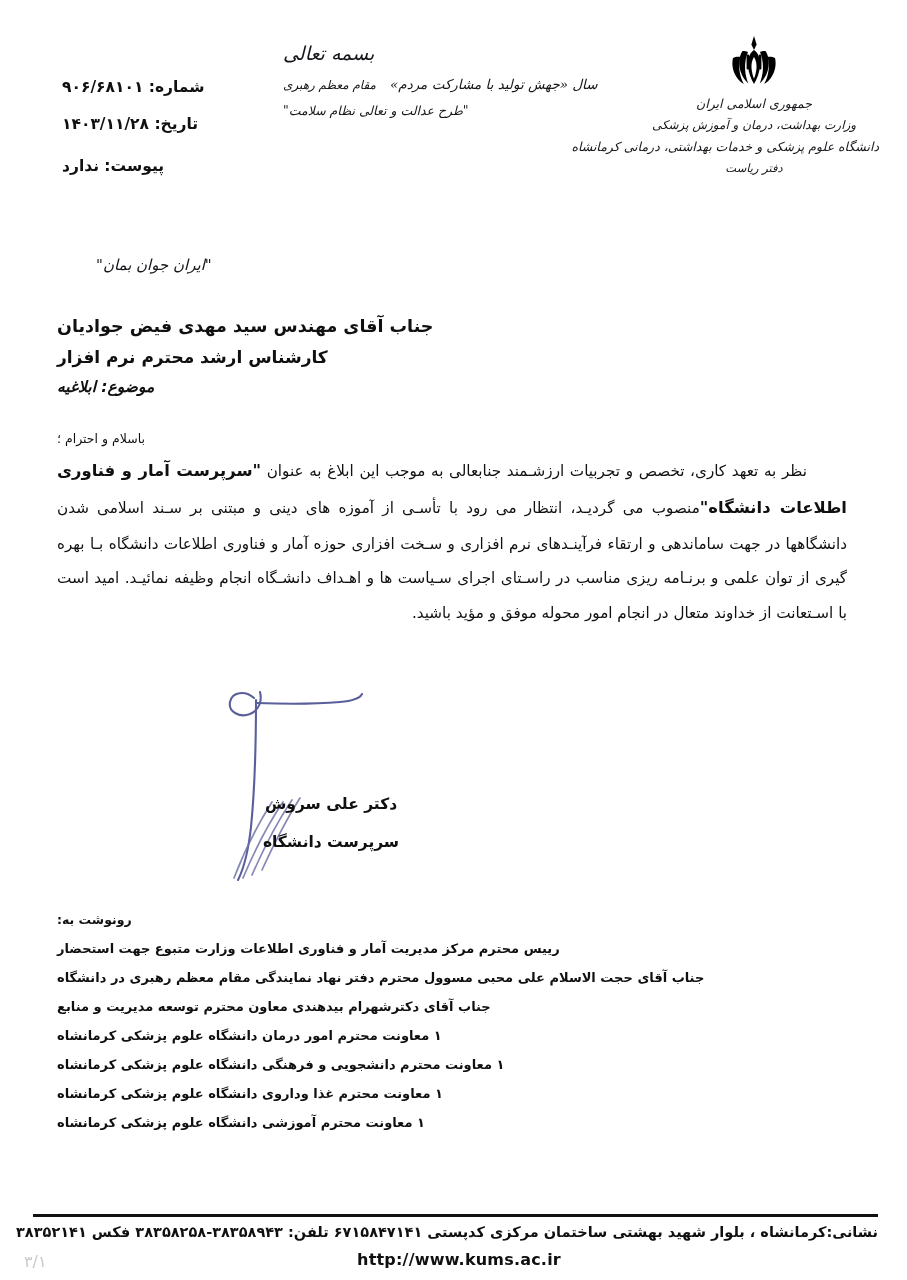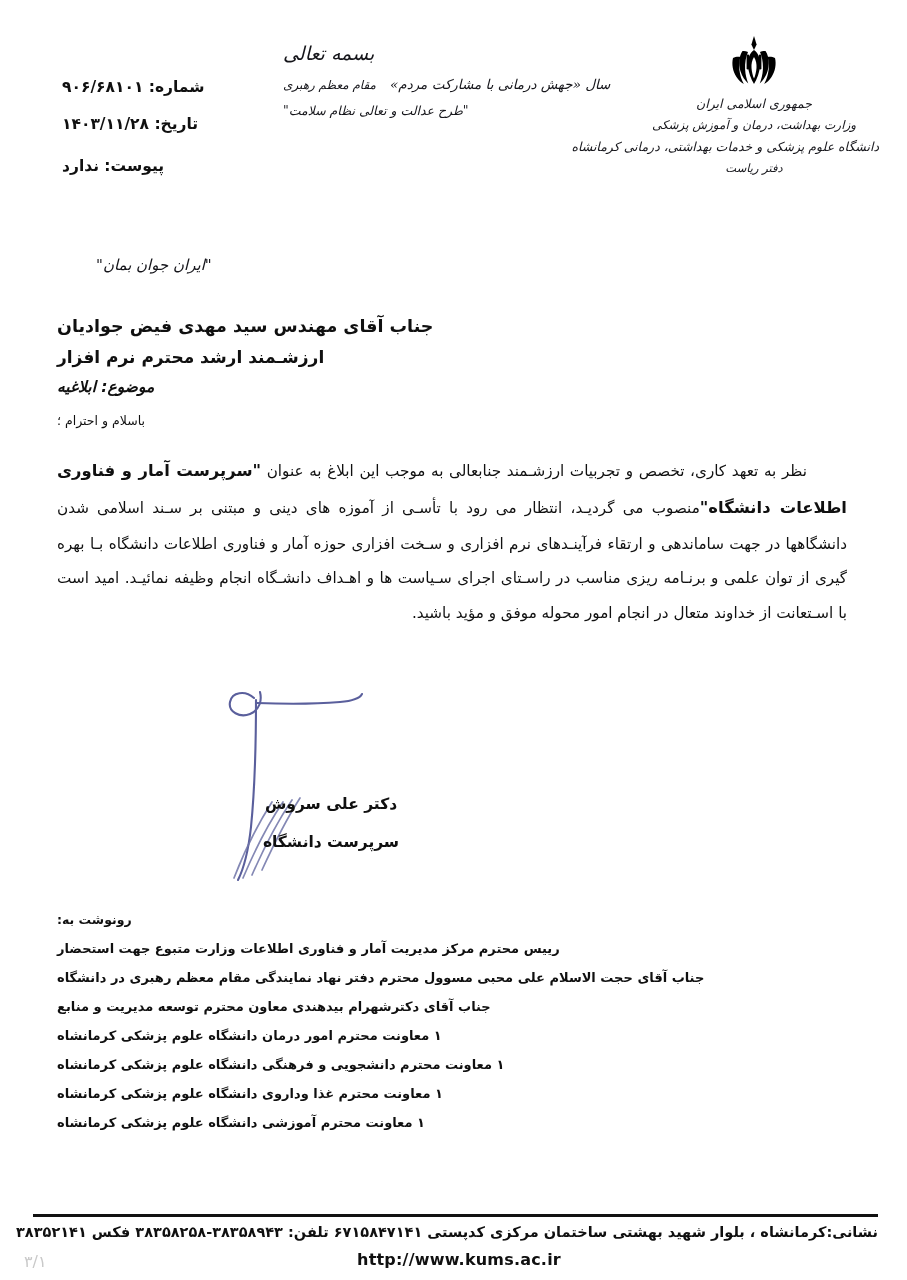--- a/index.html
+++ b/index.html
@@ -123,21 +123,21 @@
   .addr-subject {
     font-size: 15.5px;
     font-weight: bold;
     font-style: italic;
     letter-spacing: 0.2px;
   }
 
   
   .greeting {
     position: absolute;
-    top: 413px;
+    top: 431px;
     right: 60px;
     width: 790px;
     text-align: left;
     font-size: 12.5px;
     letter-spacing: 0.2px;
   }
   .body-text {
     position: absolute;
     top: 452px;
     right: 60px;
@@ -251,21 +251,21 @@
 
   <div class="hdr-left">
     <div class="hdr-field">شماره: ۹۰۶/۶۸۱۰۱</div>
     <div class="hdr-field">تاریخ: ۱۴۰۳/۱۱/۲۸</div>
     <div class="hdr-field attach">پیوست: ندارد</div>
   </div>
 
   <div class="hdr-center">
     <div class="nastaliq basmeh">بسمه تعالی</div>
     <div class="nastaliq motto-year">
-      <span>سال «جهش درمانی با مشارکت مردم»</span><span class="leader">مقام معظم رهبری</span>
+      <span>سال «جهش تولید با مشارکت مردم»</span><span class="leader">مقام معظم رهبری</span>
     </div>
     <div class="nastaliq motto-health">"طرح عدالت و تعالی نظام سلامت"</div>
   </div>
 
   <div class="hdr-right">
     <svg class="emblem" width="62" height="58" viewBox="0 0 62 58">
       <g fill="#000000">
         <path d="M31 2 L33.6 10.5 L31 16 L28.4 10.5 Z"></path>
         <path d="M31 16 C26.5 19, 24.5 25, 25 32 C25.4 38.5, 28 45, 31 50 C34 45, 36.6 38.5, 37 32 C37.5 25, 35.5 19, 31 16 Z M31 23 C33 26, 33.8 30, 33.5 34 C33.2 38, 32.2 42, 31 44.6 C29.8 42, 28.8 38, 28.5 34 C28.2 30, 29 26, 31 23 Z"></path>
         <path d="M19.5 17 C16 22, 15.3 30, 17.4 37 C19 42.3, 22 46.6, 25.3 49.4 C23.6 45.2, 22.4 40.3, 22.1 35.4 C21.8 29, 22.9 22.6, 25 18 C23.2 17.1, 21.2 16.7, 19.5 17 Z"></path>
@@ -279,21 +279,21 @@
     <div class="org-line l1">جمهوری اسلامی ایران</div>
     <div class="org-line l2">وزارت بهداشت، درمان و آموزش پزشکی</div>
     <div class="org-line l3">دانشگاه علوم پزشکی و خدمات بهداشتی، درمانی کرمانشاه</div>
     <div class="org-line l4">دفتر ریاست</div>
   </div>
 
   <div class="slogan-quote">"ایران جوان بمان"</div>
 
   <div class="addressee">
     <div class="addr-name">جناب آقای  مهندس سید مهدی فیض جوادیان</div>
-    <div class="addr-role">ارزشـمند ارشد محترم نرم افزار</div>
+    <div class="addr-role">کارشناس ارشد محترم نرم افزار</div>
     <div class="addr-subject">موضوع: ابلاغیه</div>
   </div>
 
   <div class="greeting">باسلام و احترام ؛</div>
 
   <div class="body-text">
     <span class="indent"></span><span>نظر به تعهد کاری، تخصص و تجربیات ارزشـمند جنابعالی به موجب این ابلاغ به عنوان  </span><b>"سرپرست آمار و فناوری اطلاعات دانشگاه"</b><span>منصوب می گردیـد، انتظار می رود با تأسـی از آموزه های دینی و مبتنی بر سـند اسلامی شدن دانشگاهها در جهت ساماندهی و ارتقاء فرآینـدهای نرم افزاری و سـخت افزاری حوزه آمار و فناوری اطلاعات دانشگاه بـا بهره گیری از توان علمی و برنـامه ریزی مناسب در راسـتای اجرای سـیاست ها و اهـداف دانشـگاه انجام وظیفه نمائیـد. امید است با اسـتعانت از خداوند متعال در انجام امور محوله موفق و مؤید باشید.</span>
   </div>
 
   <div class="sig-wrap">

